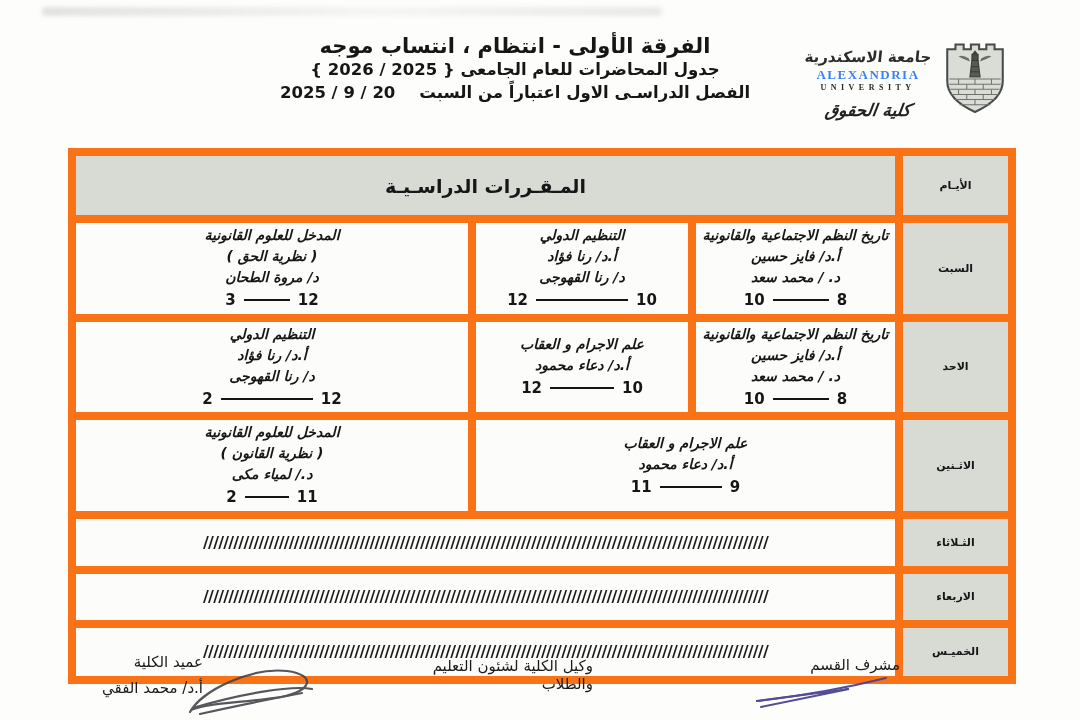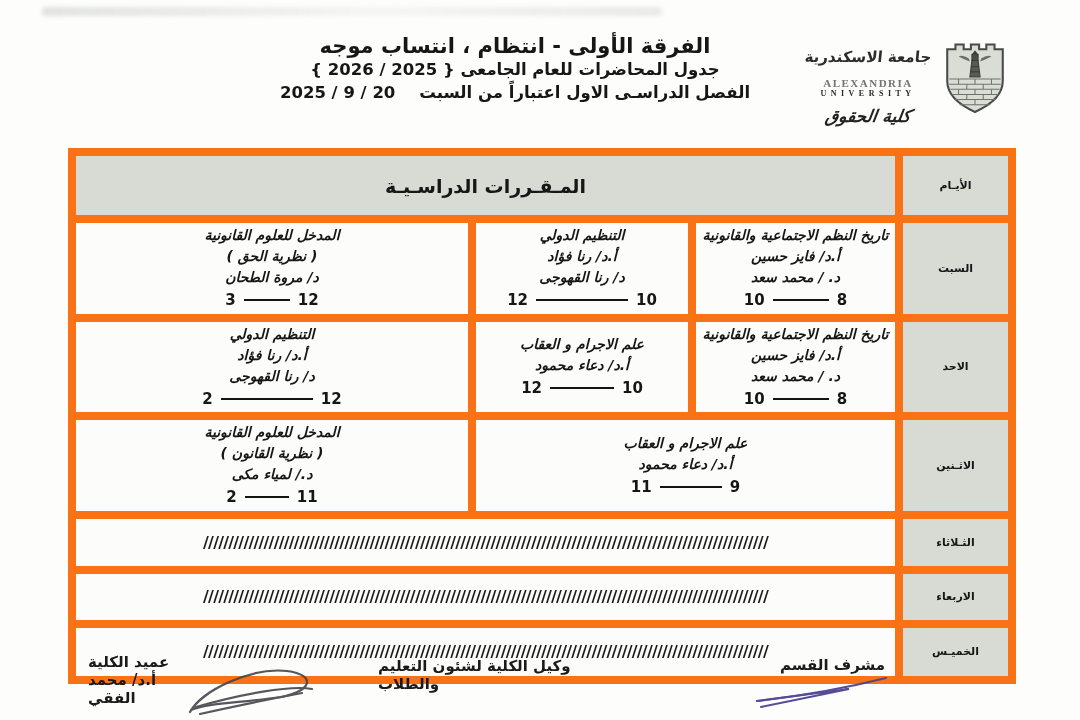--- a/index.html
+++ b/index.html
@@ -12,42 +12,42 @@
   
   .hdr{position:absolute;left:250px;top:34px;width:530px;text-align:center;direction:rtl;}
   .hdr .h1{font-size:21px;font-weight:700;letter-spacing:.2px;}
   .hdr .h2{font-size:16.5px;font-weight:700;line-height:1.42;}
   .gap-lg{display:inline-block;width:42px;}
   .gap-sm{display:inline-block;width:24px;}
   
   .logo{position:absolute;left:793px;top:40px;width:218px;display:flex;align-items:flex-start;}
   .logo-text{width:150px;text-align:center;padding-top:8px;}
   .logo-ar{font-size:15px;font-weight:700;transform:skewX(-6deg);letter-spacing:-.5px;color:#2c2c2a;}
-  .logo-en{font-family:"Liberation Serif",serif;font-weight:700;font-size:11px;letter-spacing:1.5px;color:#737373;margin-top:11px;}
+  .logo-en{font-family:"Liberation Serif",serif;font-weight:700;font-size:13px;letter-spacing:1.5px;color:#3b82f6;margin-top:1px;}
   .logo-en-sub{font-family:"Liberation Serif",serif;font-weight:700;font-size:8px;letter-spacing:4.5px;color:#2a2a28;}
   .logo-fac{font-size:17px;font-weight:700;font-style:italic;margin-top:8px;transform:skewX(-8deg);color:#22221f;}
   .shield{margin-top:2px;}
   
   table.sched{position:absolute;left:68px;top:148px;border-collapse:collapse;table-layout:fixed;
               border:3px solid #141414;background:#fcfcfb;}
   table.sched td{border:8px solid #f97316;padding:2px 3px;}
   .chead{background:#d7dbd4;font-size:19px;font-weight:700;text-align:center;letter-spacing:.5px;}
   .daycell{background:#d7dbd4;font-weight:700;font-size:11px;text-align:center;vertical-align:middle;}
   .course{background:#fcfcfb;vertical-align:middle;text-align:center;font-weight:700;font-size:14px;line-height:1.5;direction:rtl;}
   .ct{white-space:nowrap;font-style:italic;}
   .time{display:flex;justify-content:center;align-items:center;gap:8px;font-size:15px;font-weight:700;margin-top:1px;}
   .tl{display:inline-block;height:0;border-top:2.6px solid #141414;}
   .slashcell{background:#fcfcfb;text-align:center;vertical-align:middle;}
   .slashband{font-size:16px;font-weight:700;letter-spacing:-0.8px;color:#1a1a1a;white-space:nowrap;overflow:hidden;}
   
-  .sig{position:absolute;direction:rtl;font-weight:700;font-size:15px;text-align:left;color:#1a1a1a;}
+  .sig{position:absolute;direction:rtl;font-weight:400;font-size:15px;text-align:right;color:#1a1a1a;}
   .sig-supervisor{left:780px;top:656px;width:120px;}
   .sig-vice{left:378px;top:657px;width:215px;}
   .sig-dean{left:88px;top:653px;width:115px;}
-  .sig-dean .l2{}
+  .sig-dean .l2{margin-top:8px;}
   .sig-overlay{position:absolute;left:0;top:0;pointer-events:none;}
 </style>
 </head>
 <body>
 
 <div class="page">
   <div class="streak"></div>
 
   <div class="hdr">
     <div class="h1">الفرقة الأولى - انتظام ، انتساب موجه</div>

